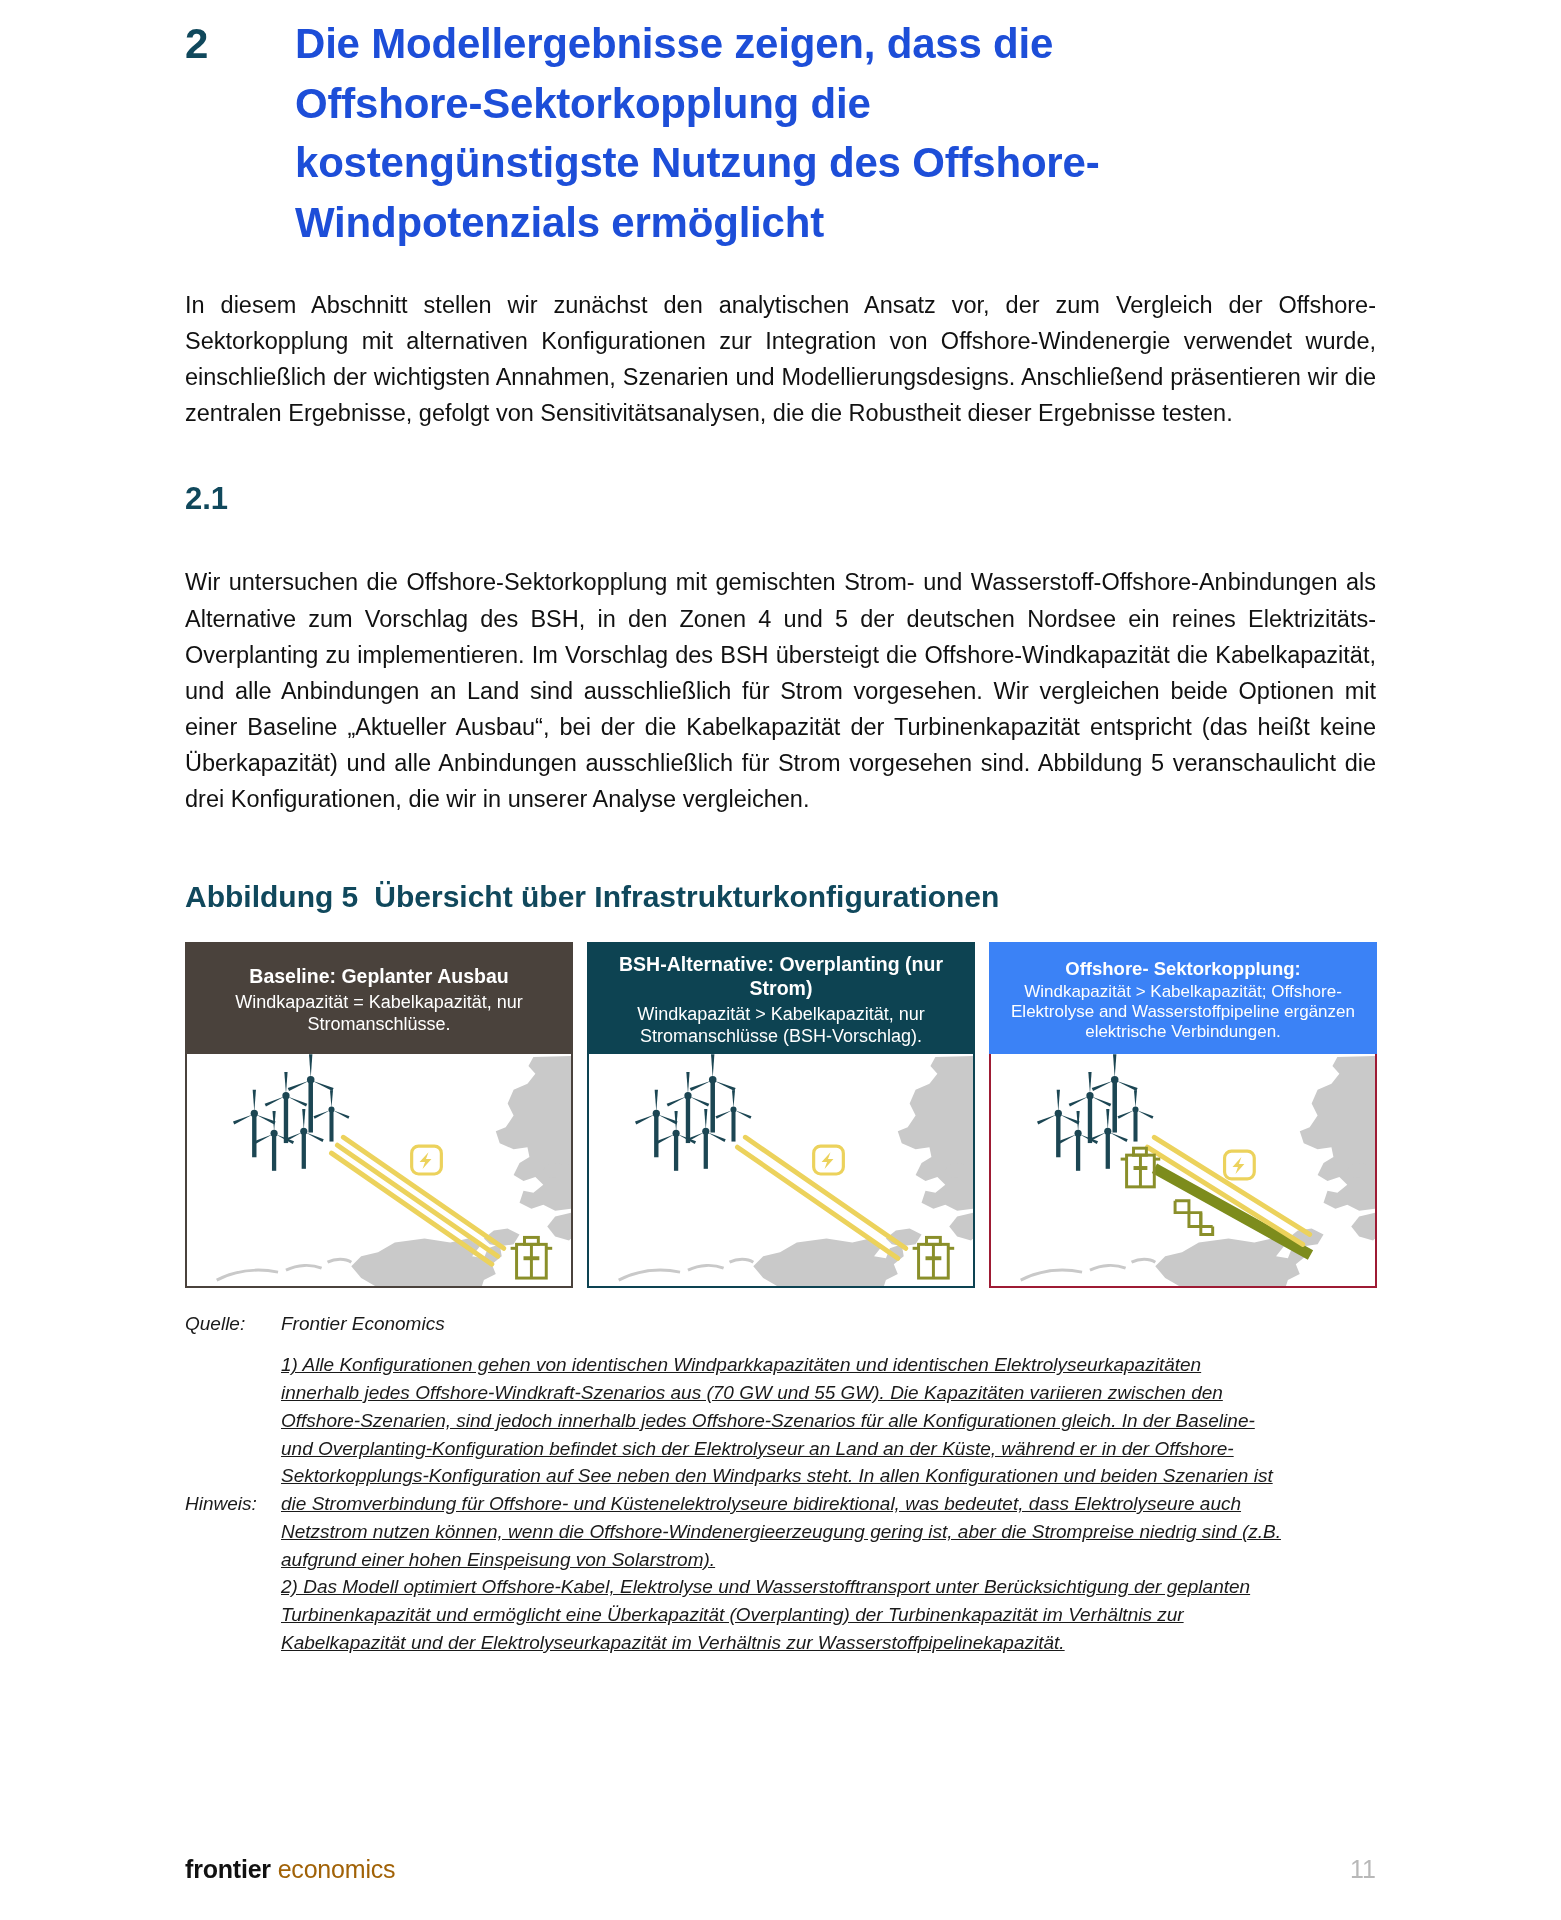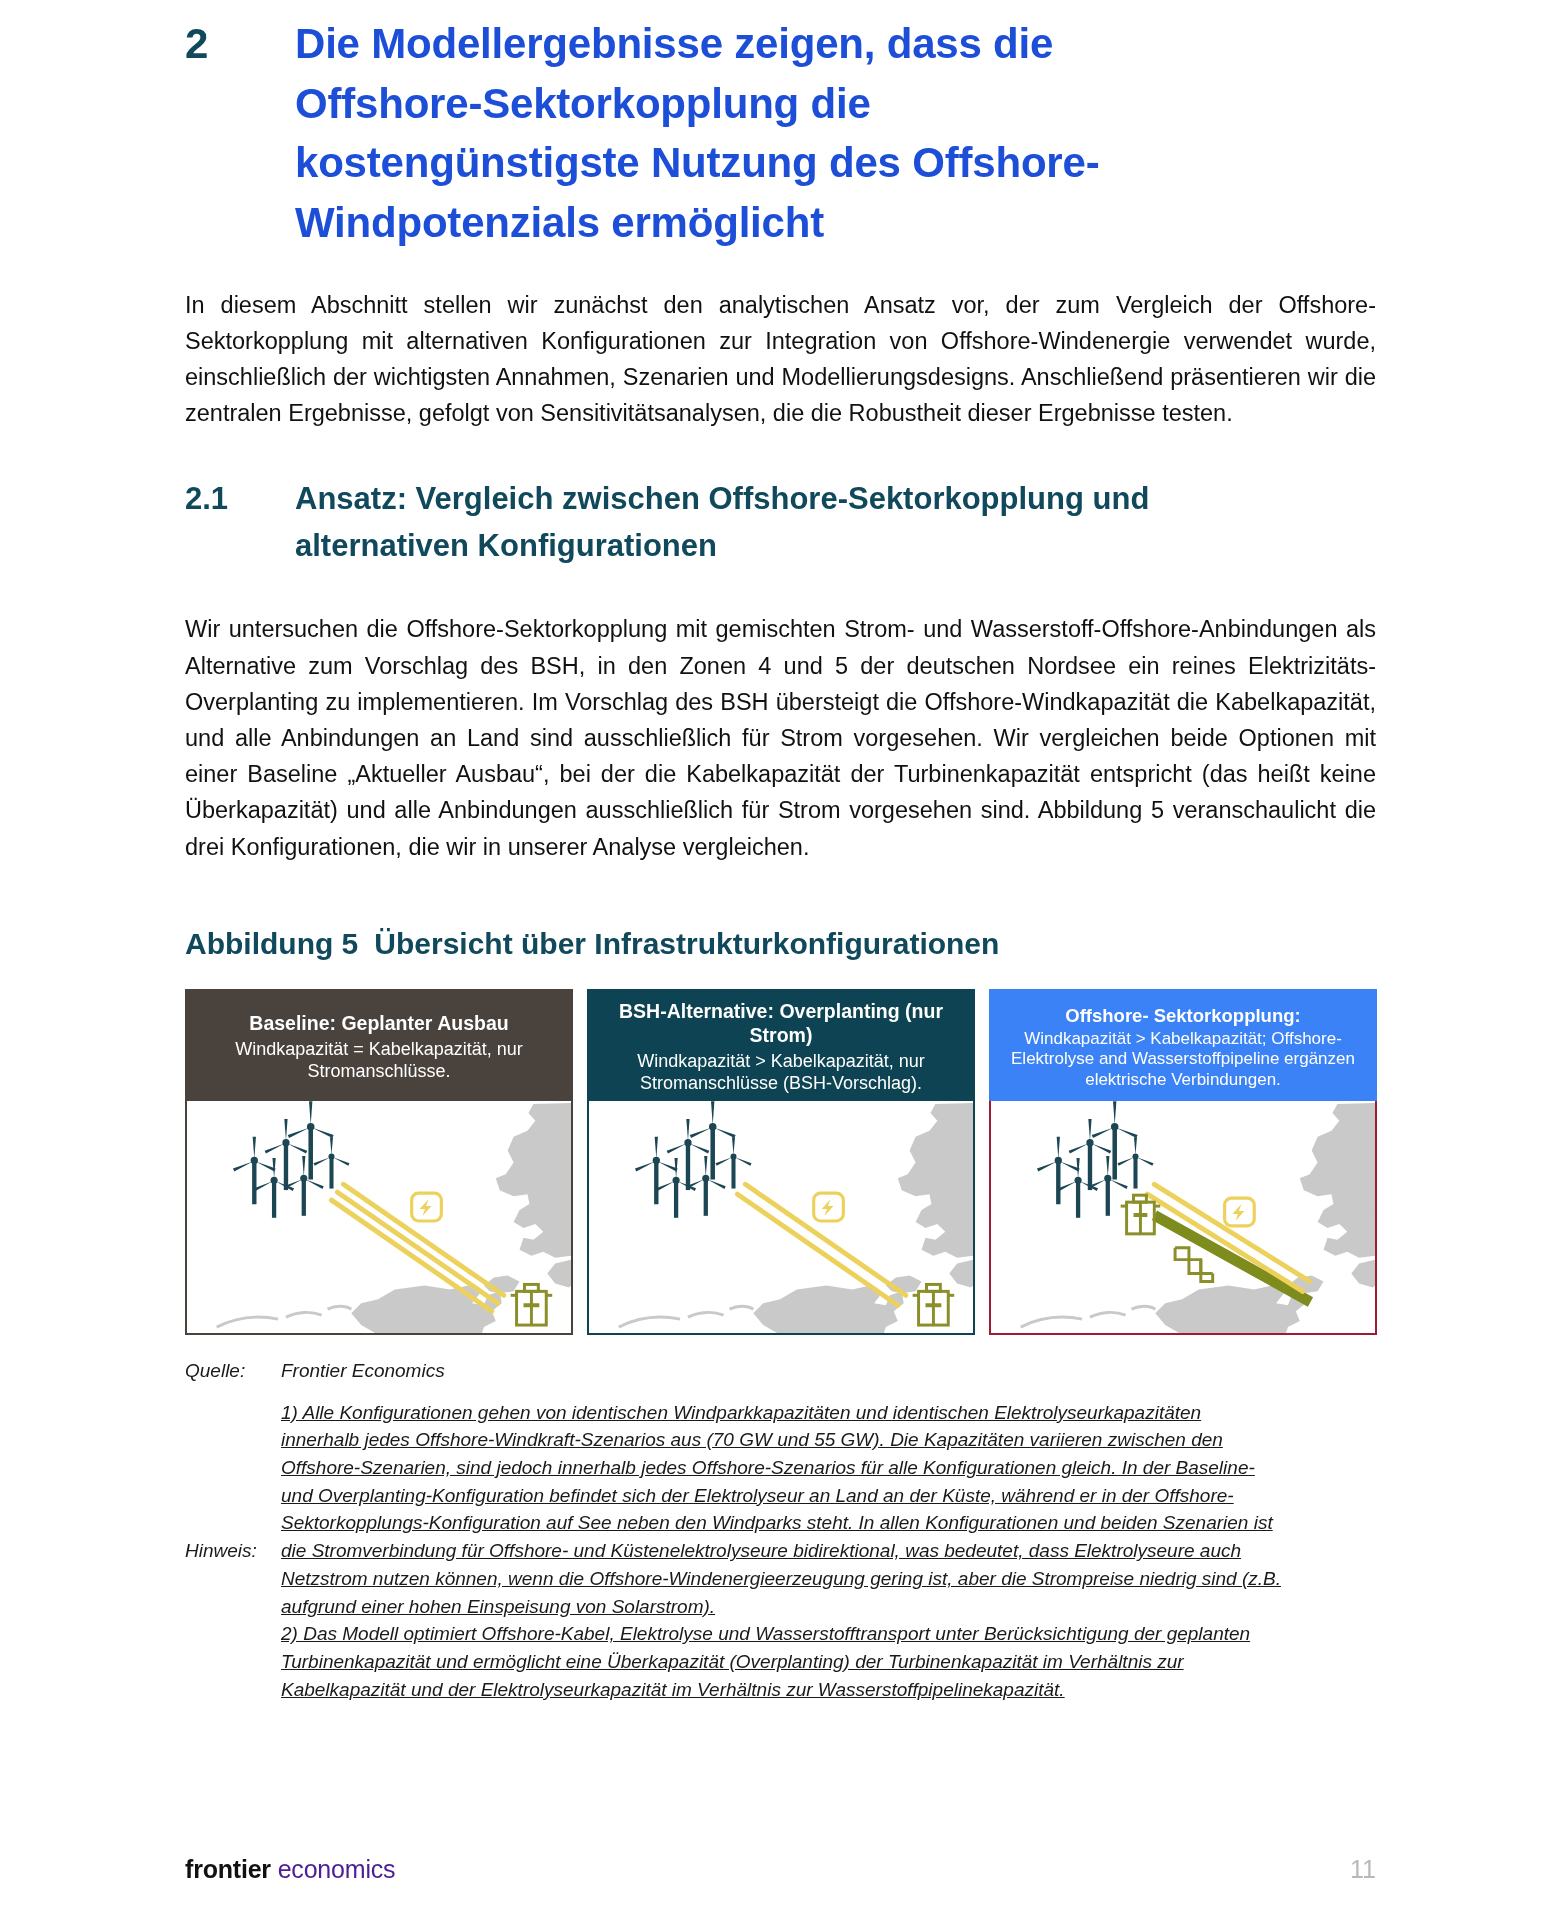--- a/index.html
+++ b/index.html
@@ -182,42 +182,41 @@
     display: flex;
     align-items: flex-end;
     justify-content: space-between;
   }
   .logo {
     font-size: 25px;
     font-stretch: condensed;
     letter-spacing: -0.2px;
   }
   .logo .b { font-weight: bold; color: #111111; }
-  .logo .g { color: #4c1d95; }
+  .logo .g { color: #a16207; }
   .pageno {
     font-size: 25px;
     color: #b8b8b8;
     font-stretch: condensed;
   }
 </style>
 </head>
 <body>
 
 <div class="page">
 
   <div class="h1-row">
     <div class="h1-num">2</div>
     <div class="h1-text">Die Modellergebnisse zeigen, dass die Offshore-Sektorkopplung die kostengünstigste Nutzung des Offshore-Windpotenzials ermöglicht</div>
   </div>
 
   <p class="body-p p-intro">In diesem Abschnitt stellen wir zunächst den analytischen Ansatz vor, der zum Vergleich der Offshore-Sektorkopplung mit alternativen Konfigurationen zur Integration von Offshore-Windenergie verwendet wurde, einschließlich der wichtigsten Annahmen, Szenarien und Modellierungsdesigns. Anschließend präsentieren wir die zentralen Ergebnisse, gefolgt von Sensitivitätsanalysen, die die Robustheit dieser Ergebnisse testen.</p>
 
   <div class="h2-row">
     <div class="h2-num">2.1</div>
-    <div class="h2-text">Ansatz: Vergleich zwischen Offshore-Sektorkopplung und alternativen Konfigurationen</div>
   </div>
 
   <p class="body-p p-main">Wir untersuchen die Offshore-Sektorkopplung mit gemischten Strom- und Wasserstoff-Offshore-Anbindungen als Alternative zum Vorschlag des BSH, in den Zonen 4 und 5 der deutschen Nordsee ein reines Elektrizitäts-Overplanting zu implementieren. Im Vorschlag des BSH übersteigt die Offshore-Windkapazität die Kabelkapazität, und alle Anbindungen an Land sind ausschließlich für Strom vorgesehen. Wir vergleichen beide Optionen mit einer Baseline „Aktueller Ausbau“, bei der die Kabelkapazität der Turbinenkapazität entspricht (das heißt keine Überkapazität) und alle Anbindungen ausschließlich für Strom vorgesehen sind. Abbildung 5 veranschaulicht die drei Konfigurationen, die wir in unserer Analyse vergleichen.</p>
 
   <div class="fig-caption">
     <span>Abbildung 5</span>
     <span>Übersicht über Infrastrukturkonfigurationen</span>
   </div>
 
   <div class="figure">

